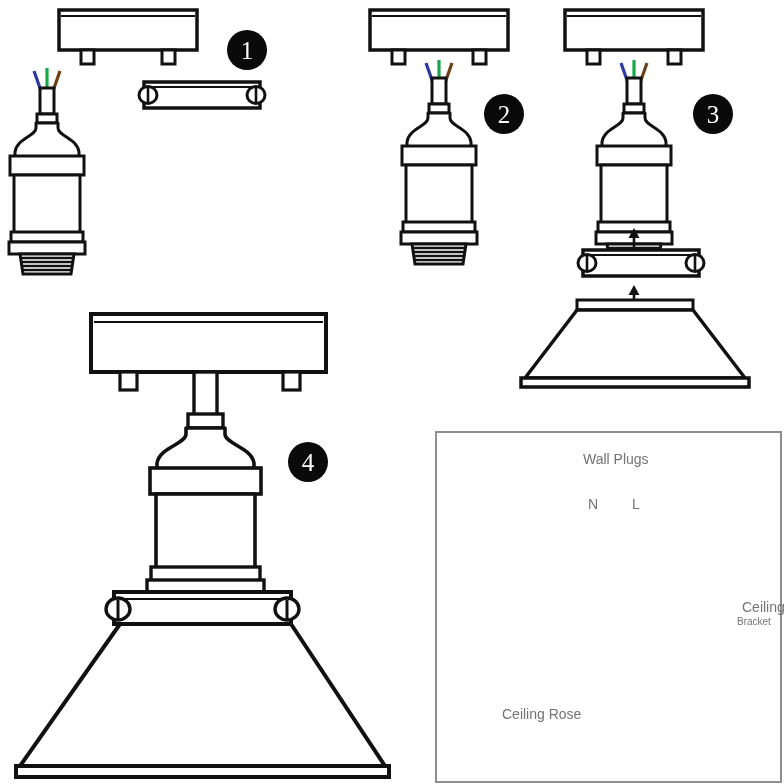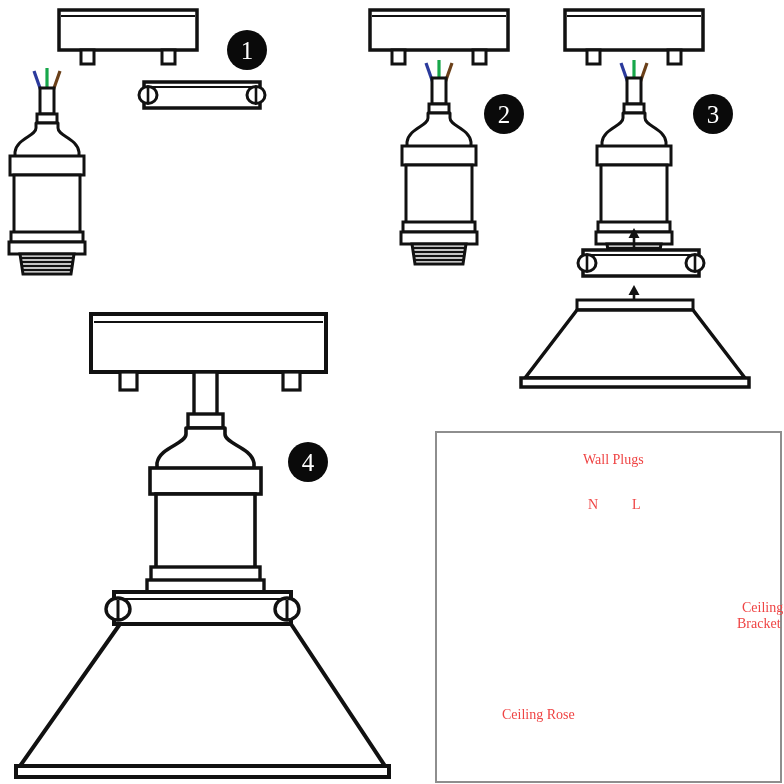--- a/index.html
+++ b/index.html
@@ -10,22 +10,22 @@
   .abs{position:absolute;}
 
   
   .badge{position:absolute;width:40px;height:40px;border-radius:50%;
          background:#0a0a0a;color:#fff;display:flex;align-items:center;
          justify-content:center;font-family:"Liberation Serif",serif;
          font-size:25px;line-height:1;font-weight:400;}
 
   .inset{position:absolute;left:435px;top:431px;width:347px;height:352px;
          background:#fff;border:2px solid #8e8e8e;box-sizing:border-box;}
-  .lbl{position:absolute;font-family:Liberation Serif, serif;
-       color:#ef4444;font-size:13px;line-height:1.12;white-space:nowrap;}
+  .lbl{position:absolute;font-family:Liberation Sans, sans-serif;
+       color:#737373;font-size:13px;line-height:1.12;white-space:nowrap;}
 </style>
 </head>
 <body>
 
 <div class="stage">
 
 <svg class="abs" style="left:0;top:0" width="784" height="784" viewBox="0 0 784 784">
   <defs>
 
     <g id="holder">
@@ -261,16 +261,16 @@
 <div class="badge" style="left:484px;top:94px">2</div>
 <div class="badge" style="left:693px;top:94px">3</div>
 <div class="badge" style="left:288px;top:442px">4</div>
 
 <div class="inset"></div>
 
 <div class="lbl" style="left:583px;top:452px;font-size:14px">Wall Plugs</div>
 <div class="lbl" style="left:588px;top:497px;font-size:14px">N</div>
 <div class="lbl" style="left:632px;top:497px;font-size:14px">L</div>
 <div class="lbl" style="left:742px;top:600px;font-size:14px;text-align:right">Ceiling</div>
-<div class="lbl" style="left:737px;top:616px;font-size:14px;text-align:right">Bracket</div>
+<div class="lbl" style="left:737px;top:616px;font-size:10px;text-align:right">Bracket</div>
 <div class="lbl" style="left:502px;top:707px;font-size:14px">Ceiling Rose</div>
 
 </div>
 
 </body></html>

